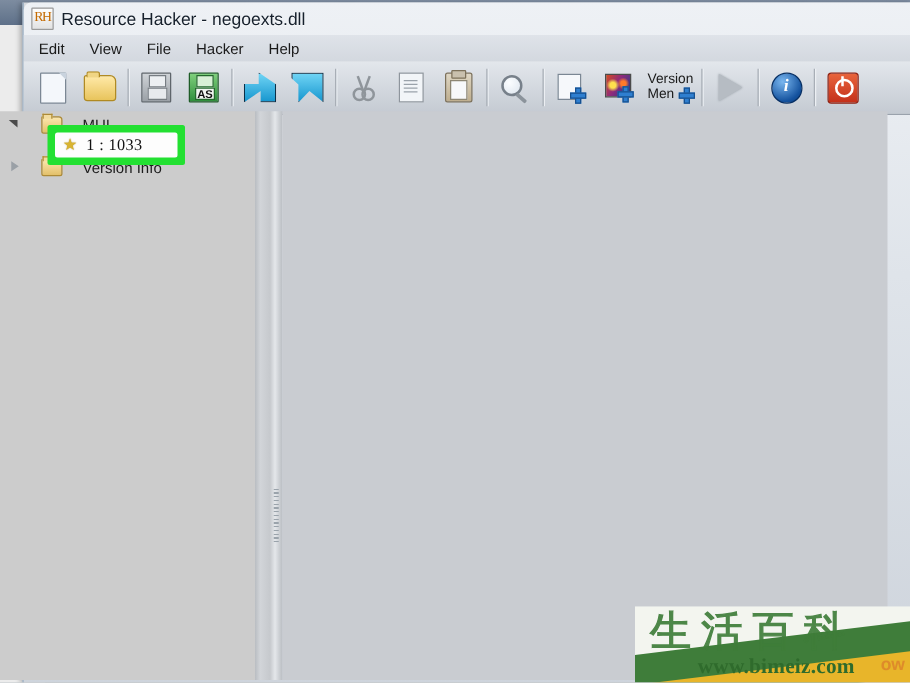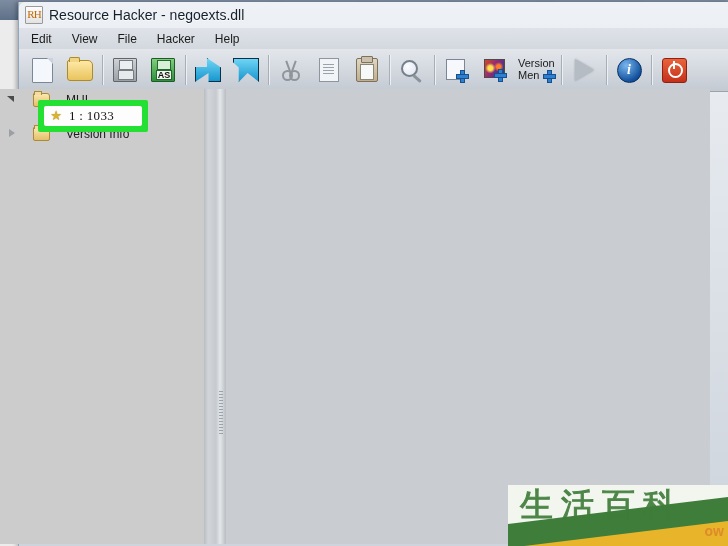--- a/index.html
+++ b/index.html
@@ -497,14 +497,15 @@
     <span class="node-star">★</span>
     <span id="highlight-label">1 : 1033</span>
   </div>
 </div>
 
 <div id="watermark">
   <div id="wm-bg"></div>
   <div id="wm-band1"></div>
   <div id="wm-band2"></div>
   <div id="wm-cn">生活百科</div>
+  <div id="wm-url">www.bimeiz.com</div>
   <div id="wm-ghost">ow</div>
 </div>
 
 </body></html>

